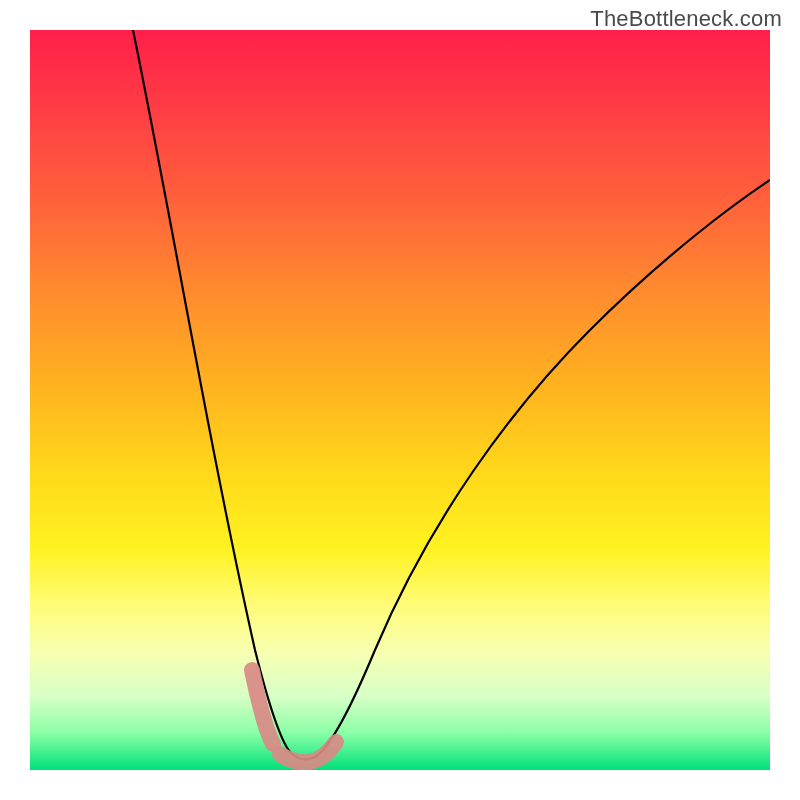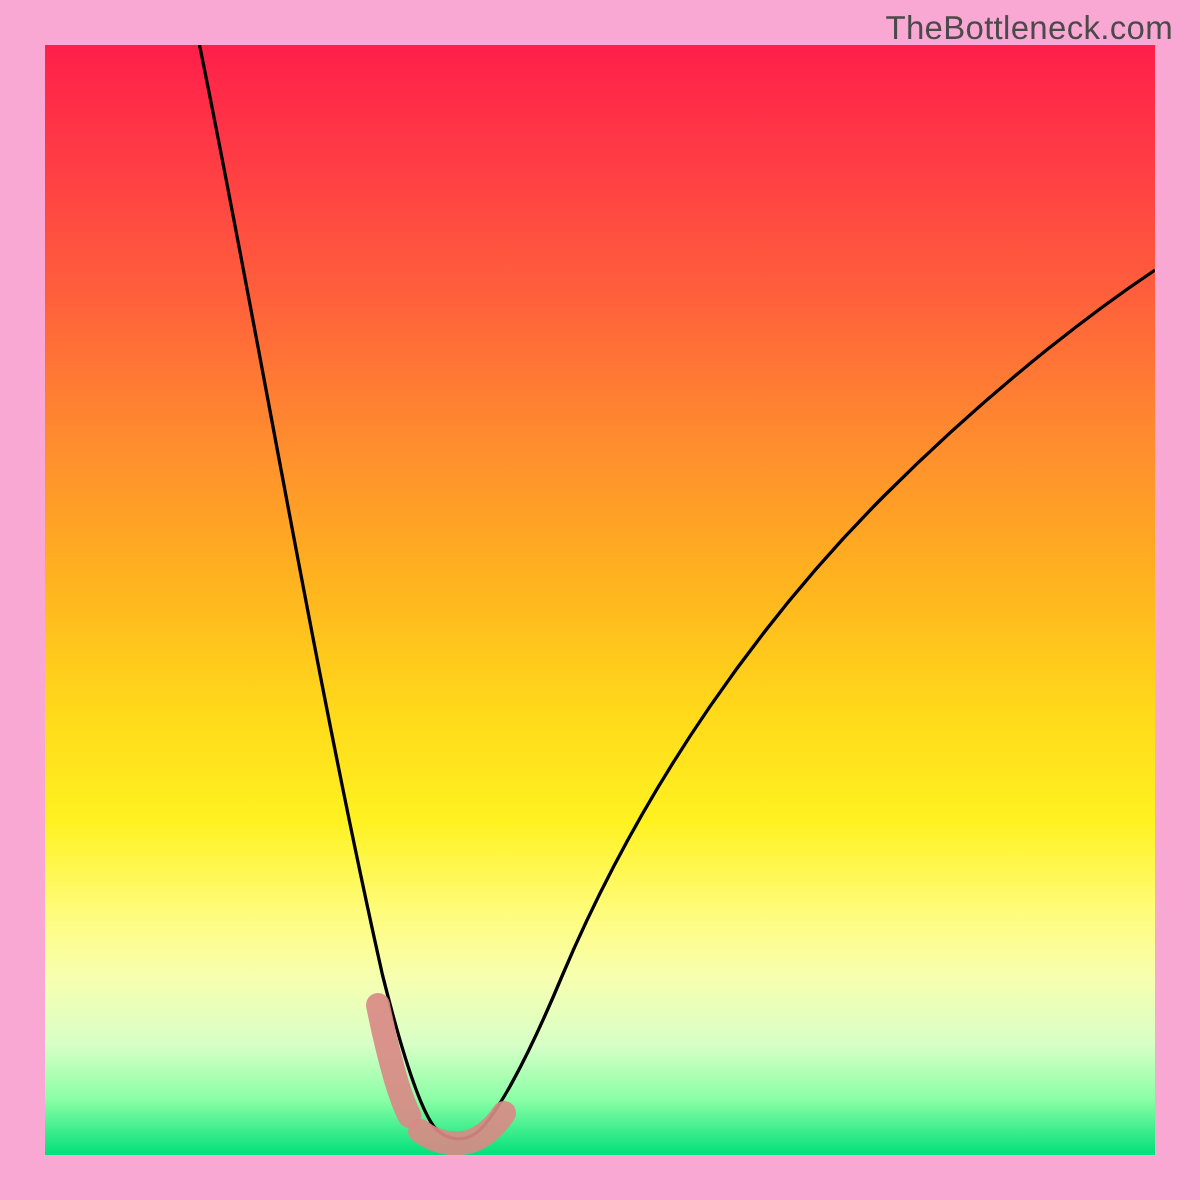--- a/index.html
+++ b/index.html
@@ -7,21 +7,21 @@
     padding: 0;
     width: 800px;
     height: 800px;
     overflow: hidden;
     background: #000;
     font-family: Arial, Helvetica, sans-serif;
   }
   .frame {
     position: absolute;
     inset: 0;
-    background: #f9a8d4;
+    background: #ffffff;
     text-decoration: underline;
   }
   .plot {
     position: absolute;
     left: 30px;
     top: 30px;
     width: 740px;
     height: 740px;
     overflow: hidden;
   }

